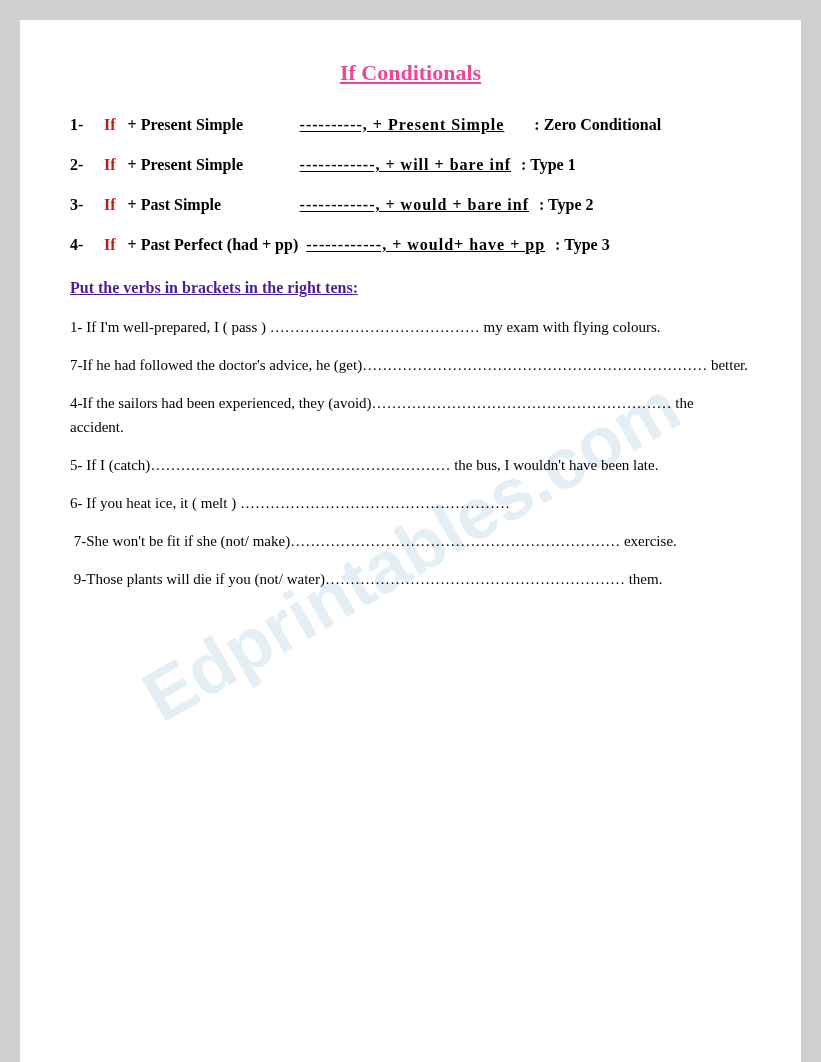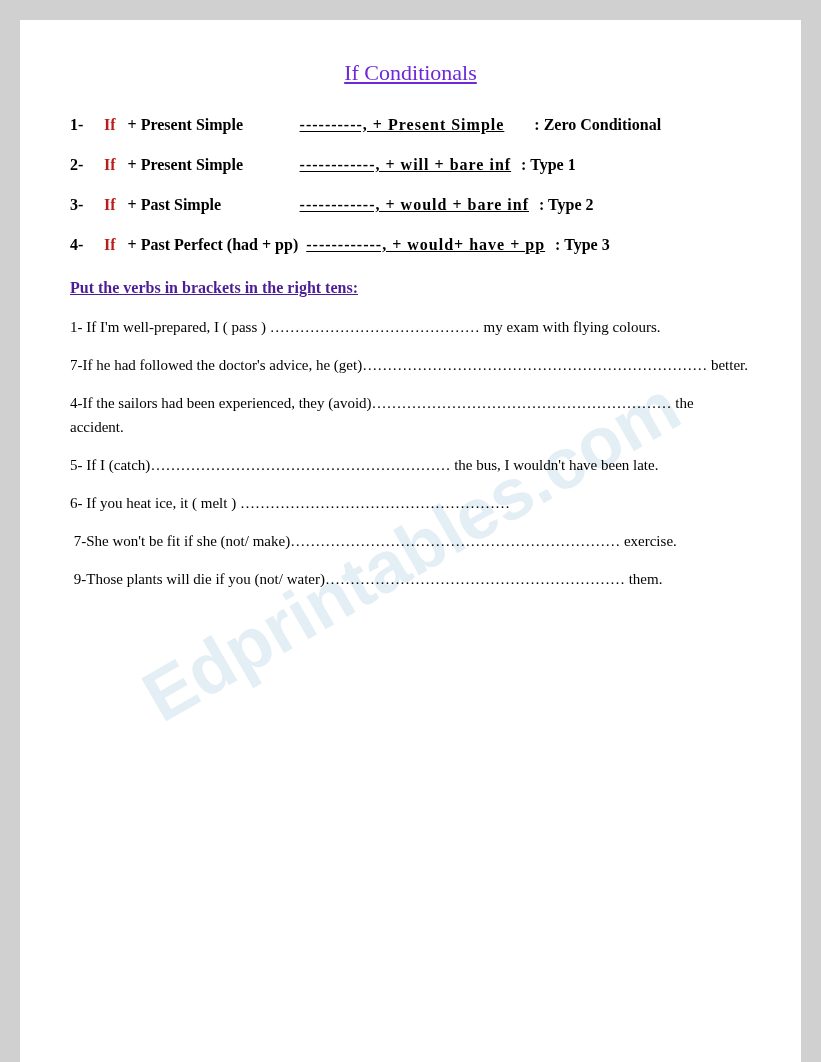--- a/index.html
+++ b/index.html
@@ -42,22 +42,22 @@
     }
 
     .content {
       position: relative;
       z-index: 1;
     }
 
     .title {
       text-align: center;
       font-size: 22px;
-      font-weight: normal;
-      color: #6d28d9;
+      font-weight: bold;
+      color: #ec4899;
       text-decoration: underline;
       margin-bottom: 30px;
     }
 
     .rule-table {
       width: 100%;
       margin-bottom: 10px;
     }
 
     .rule-row {

